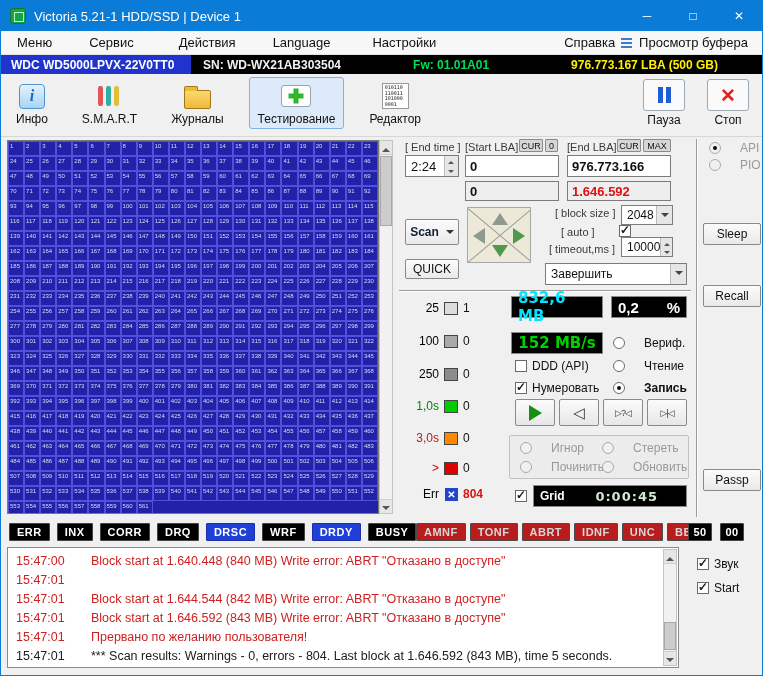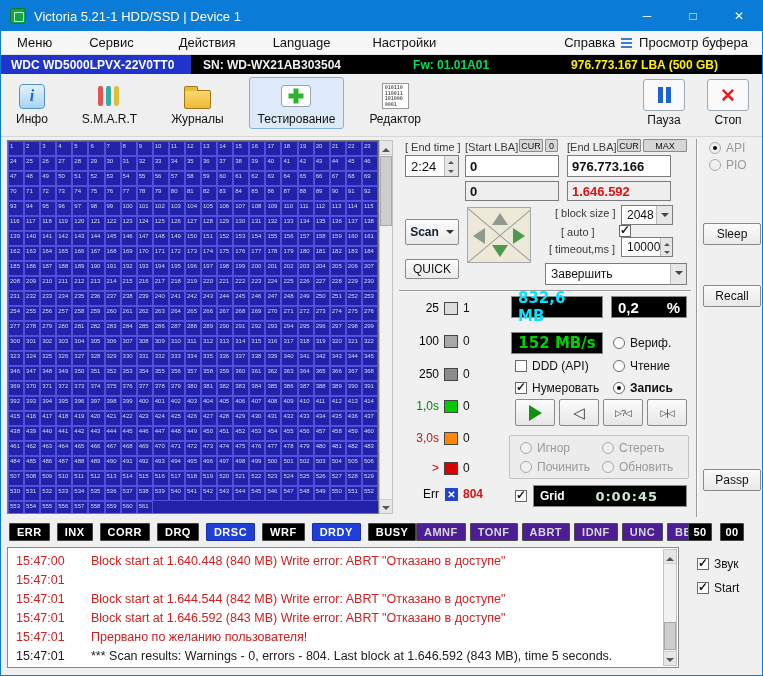--- a/index.html
+++ b/index.html
@@ -113,21 +113,21 @@
   .legend-count{font-size:12px;color:#111;}
   .err-row{position:absolute;left:6px;top:350px;display:flex;align-items:center;height:14px;}
   .err-x-icon{display:inline-block;width:13px;height:13px;background:#2244cc;margin:0 5px 0 6px;color:#fff;font-size:10px;font-weight:bold;line-height:13px;text-align:center;}
   .err-count{color:#dd1111;font-weight:bold;font-size:12px;}
 
   .disp{position:absolute;background:#000;border:1px solid #8a8a8a;display:flex;align-items:center;font-family:"DejaVu Sans",sans-serif;font-weight:bold;font-size:15px;padding:0 6px;}
   .disp.cyan{color:#00e5ff;justify-content:center;}
   .disp.green{color:#00d000;justify-content:center;}
   .disp.white{color:#fff;justify-content:space-between;}
 
-  .radio{position:absolute;display:flex;align-items:center;gap:5px;font-size:12px;height:14px;color:#111;}
+  .radio{position:absolute;display:flex;align-items:center;gap:19px;font-size:12px;height:14px;color:#111;}
   .radio .dot{width:12px;height:12px;border-radius:50%;background:#fff;border:1px solid #6a6a6a;flex:none;position:relative;}
   .radio.checked .dot::after{content:"";position:absolute;left:3px;top:3px;width:4px;height:4px;border-radius:50%;background:#111;}
   .radio.checked .radio-label{font-weight:bold;}
   .radio.disabled{color:#9a9a9a;}
   .radio.disabled .dot{border-color:#ababab;background:#f0f0f0;}
   .checkbox{position:absolute;display:flex;align-items:center;gap:5px;font-size:12px;color:#111;height:14px;}
   .checkbox .box{width:12px;height:12px;background:#fff;border:1px solid #6a6a6a;flex:none;position:relative;}
   .checkbox.checked .box::after{content:"✓";position:absolute;left:0px;top:-3px;font-size:12px;font-weight:bold;color:#1a1a1a;}
   .mode-radios .radio{left:218px;}
 
@@ -145,21 +145,21 @@
   .grid-disp .gd-time{margin-left:auto;margin-right:28px;color:#cfe8cf;font-family:"DejaVu Sans",sans-serif;font-weight:bold;font-size:13px;letter-spacing:1px;}
 
   
   .statusbar{position:absolute;left:0;top:519px;width:100%;height:24px;}
   .status-left{position:absolute;left:8px;top:3px;display:flex;gap:7px;}
   .status-right{position:absolute;left:415px;top:3px;display:flex;gap:4px;}
   .status-regs{position:absolute;right:18px;top:3px;display:flex;gap:8px;}
   .badge{height:18px;display:flex;align-items:center;justify-content:center;padding:0 7px;font-size:11px;font-weight:bold;letter-spacing:.5px;border-radius:1px;}
   .badge.black{background:#000;color:#fff;border:1px solid #444;}
   .badge.blue{background:#1e3fd8;color:#fff;border:1px solid #1a2fa8;}
-  .badge.gray{background:#4c1d95;color:#d8d8d8;border:1px solid #4c4c4c;}
+  .badge.gray{background:#b91c1c;color:#d8d8d8;border:1px solid #4c4c4c;}
   .badge.reg{background:#000;color:#fff;border:1px solid #444;width:24px;padding:0;}
 
   
   .log-box{position:absolute;left:6px;top:546px;width:672px;height:121px;background:#fff;border:1px solid #898989;overflow:hidden;}
   .log-lines{padding:3px 18px 0 8px;}
   .log-row{display:flex;height:19px;align-items:center;font-size:12.5px;color:#202020;white-space:nowrap;}
   .log-row.red{color:#d02020;}
   .log-time{width:55px;flex:none;}
   .log-text{margin-left:20px;}
   .side-check{position:absolute;}
@@ -822,21 +822,21 @@
     <div class="sb-btn down"></div>
   </div>
 
   <div class="cp">
     <div class="lbl" style="left:10px;top:4px;">[ End time ]</div>
     <div class="lbl" style="left:70px;top:4px;">[Start LBA]</div>
     <div class="chip" style="left:124px;top:2px;width:24px;">CUR</div>
     <div class="chip" style="left:150px;top:2px;width:13px;">0</div>
     <div class="lbl" style="left:172px;top:4px;">[End LBA]</div>
     <div class="chip" style="left:222px;top:2px;width:24px;">CUR</div>
-    <div class="chip" style="left:248px;top:2px;width:44px;">MAX</div>
+    <div class="chip" style="left:248px;top:2px;width:28px;">MAX</div>
 
     <div class="spinner" style="left:10px;top:18px;width:54px;height:22px;">
       <span class="spin-val">2:24</span>
       <span class="spin-btns">
           <span class="su"></span>
           <span class="sd"></span>
         </span>
     </div>
     <div class="tbx" style="left:70px;top:18px;width:94px;height:22px;">0</div>
     <div class="tbx" style="left:172px;top:18px;width:104px;height:22px;">976.773.166</div>

